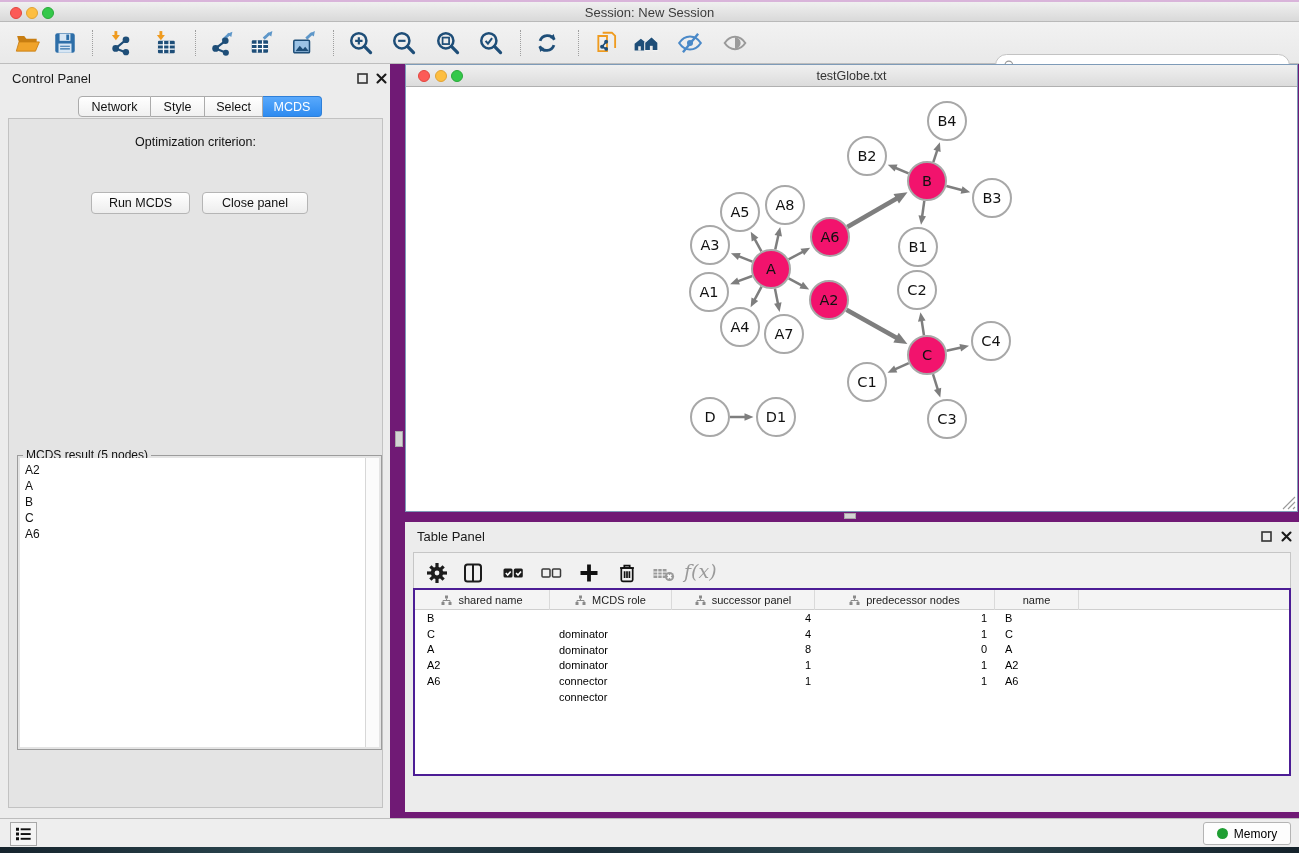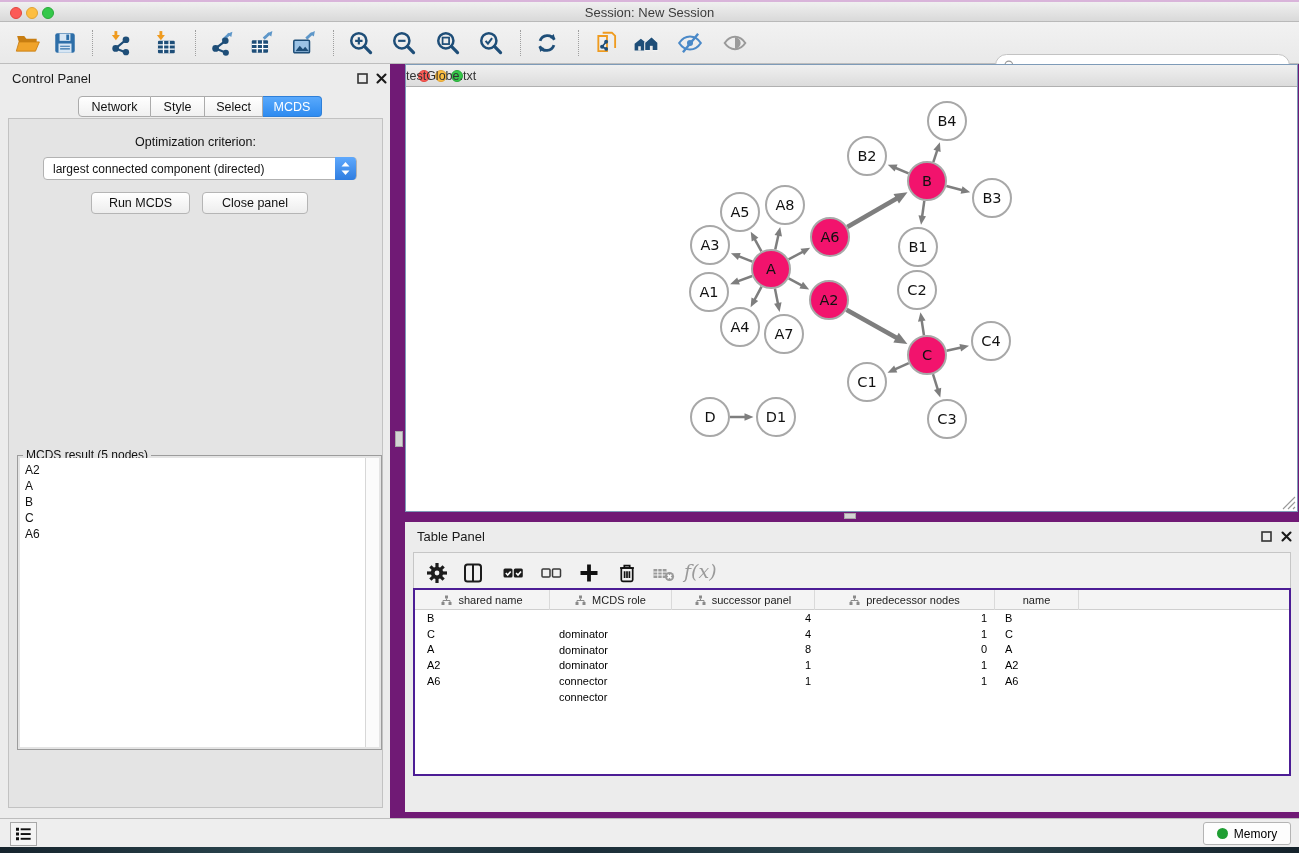--- a/index.html
+++ b/index.html
@@ -62,21 +62,21 @@
     padding:0 3px; font-size:12px; color:#111; }
   .mlist { position:absolute; left:2px; right:2px; top:2px; bottom:2px; background:#fff; overflow:hidden; }
   .mscroll { position:absolute; right:0; top:0; bottom:0; width:14px; background:#fbfbfb; border-left:1px solid #d7d7d7; }
   .mitem { font-size:12px; color:#111; line-height:16px; padding-left:5px; }
   .mlist-inner { position:absolute; left:0; top:4px; right:15px; }
   
   .netwin { position:absolute; left:405px; top:64px; width:893px; height:448px;
     background:#fff; border:1px solid #7e9bb8; }
   .netwin .wtitle { position:absolute; left:0; top:0; right:0; height:22px;
     background:linear-gradient(#f0f0f0,#dcdcdc); border-bottom:1px solid #b0b0b0; }
-  .netwin .wtitle .title { position:absolute; left:0; right:0; top:4px; 
+  .netwin .wtitle .title { position:absolute; left:0; right:0; top:4px; text-align:center;
     font-size:12.5px; color:#333; }
   .wl { position:absolute; top:5px; width:12px; height:12px; border-radius:50%; }
   .wl.red    { left:12px; background:#fc5b57; border:1px solid #e2463f; }
   .wl.yellow { left:29px; background:#fdbe41; border:1px solid #e0a335; }
   .wl.green  { left:45px; background:#34c84a; border:1px solid #2aa93a; }
   .netcanvas { position:absolute; left:0; top:22px; width:891px; height:424px; }
   .grip { position:absolute; right:1px; bottom:1px; width:14px; height:14px; }
   .handle { position:absolute; background:#d4d4d4; border:1px solid #a8a8a8; }
   
   .tpanel { position:absolute; left:405px; top:522px; width:894px; height:290px; background:#ececec; }
@@ -296,29 +296,20 @@
         </svg>
       </span>
     <div class="seg cp-tabs">
       <div class="seg-tab" style="width:73px">Network</div>
       <div class="seg-tab" style="width:54px">Style</div>
       <div class="seg-tab" style="width:58px">Select</div>
       <div class="seg-tab active" style="width:59px">MCDS</div>
     </div>
     <div class="cp-body">
       <div class="opt-label">Optimization criterion:</div>
-      <div class="dropdown">
-        <span class="dval">largest connected component (directed)</span>
-        <span class="dstep">
-            <svg viewBox="0 0 21 23">
-              <path d="M6.5 9.5 10.5 5l4 4.5z" fill="#fff"></path>
-              <path d="M6.5 13.5l4 4.5 4-4.5z" fill="#fff"></path>
-            </svg>
-          </span>
-      </div>
       <button class="btn" style="left:82px; top:73px; width:99px">Run MCDS</button>
       <button class="btn" style="left:193px; top:73px; width:106px">Close panel</button>
       <div class="fieldset">
         <span class="legend">MCDS result (5 nodes)</span>
         <div class="mlist">
           <div class="mlist-inner" id="mcds-list">
               <div class="mitem">A2</div>
               <div class="mitem">A</div>
               <div class="mitem">B</div>
               <div class="mitem">C</div>

